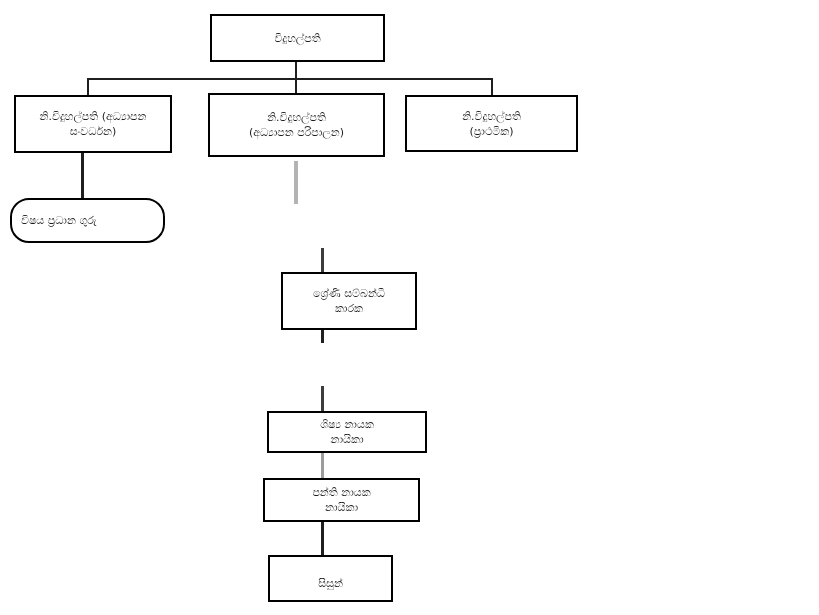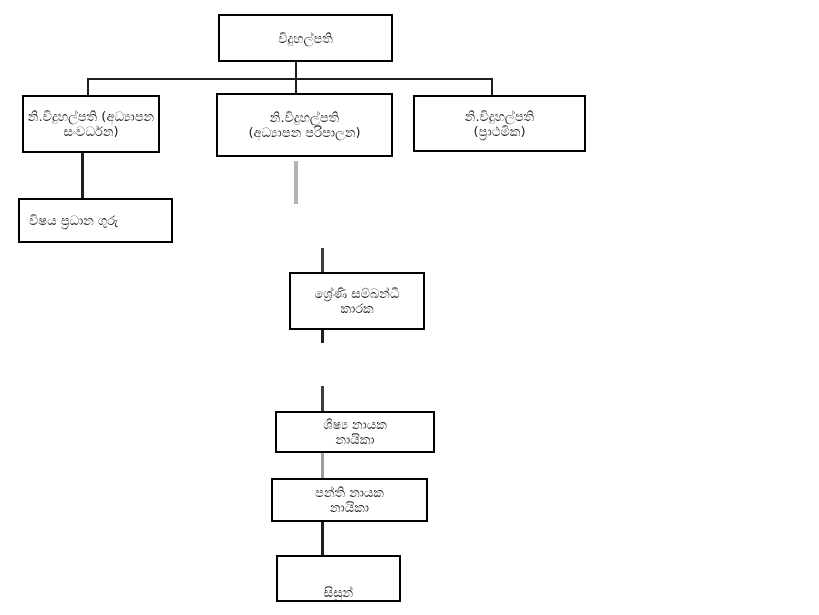--- a/index.html
+++ b/index.html
@@ -11,26 +11,25 @@
     color:var(--text,#1c1c1c);
     overflow:hidden;
   }
   .box{
     position:absolute;
     box-sizing:border-box;
     border:2px solid var(--box_border,#000000);
     background:#ffffff;
     display:flex;flex-direction:column;
     align-items:center;justify-content:center;
-    font-size:13px;line-height:15px;
+    font-size:11px;line-height:15px;
     text-align:center;
-    margin-left:8px;
   }
-  .box.align-left{align-items:flex-start;text-align:left;padding-left:9px;}
-  .box.align-top{justify-content:flex-end;padding-top:9px;}
+  .box.align-left{align-items:flex-start;text-align:left;padding-left:9px;border-radius:19px;}
+  .box.align-top{justify-content:center;padding-top:9px;}
   .conn{position:absolute;}
   .c-black{background:var(--connector_black,#1f1f1f);}
   .c-dark{background:var(--connector_dark,#3d3d3d);}
   .c-mid{background:var(--connector_mid,#9c9c9c);}
   .c-gray{background:var(--connector_gray,#b3b3b3);}
 </style>
 </head>
 <body>
 
 <div class="canvas">
@@ -47,21 +46,21 @@
   <div class="conn c-dark" style="left:321px;top:248px;width:3px;height:25px"></div>
   <div class="conn c-black" style="left:321px;top:314px;width:3px;height:29px"></div>
   <div class="conn c-dark" style="left:321px;top:386px;width:3px;height:26px"></div>
   <div class="conn c-mid" style="left:321px;top:452px;width:3px;height:27px"></div>
   <div class="conn c-black" style="left:321px;top:521px;width:3px;height:35px"></div>
 
   <div class="box" style="left:210px;top:14px;width:175px;height:48px">
     <div>විදුහල්පති</div>
   </div>
 
-  <div class="box" style="left:14px;top:95px;width:138px;height:58px">
+  <div class="box" style="left:14px;top:95px;width:158px;height:58px">
     <div>නි.විදුහල්පති (අධ්‍යාපන</div>
     <div>සංවර්ධන)</div>
   </div>
 
   <div class="box" style="left:208px;top:93px;width:177px;height:64px">
     <div>නි.විදුහල්පති</div>
     <div>(අධ්‍යාපන පරිපාලන)</div>
   </div>
 
   <div class="box" style="left:405px;top:95px;width:173px;height:57px">

